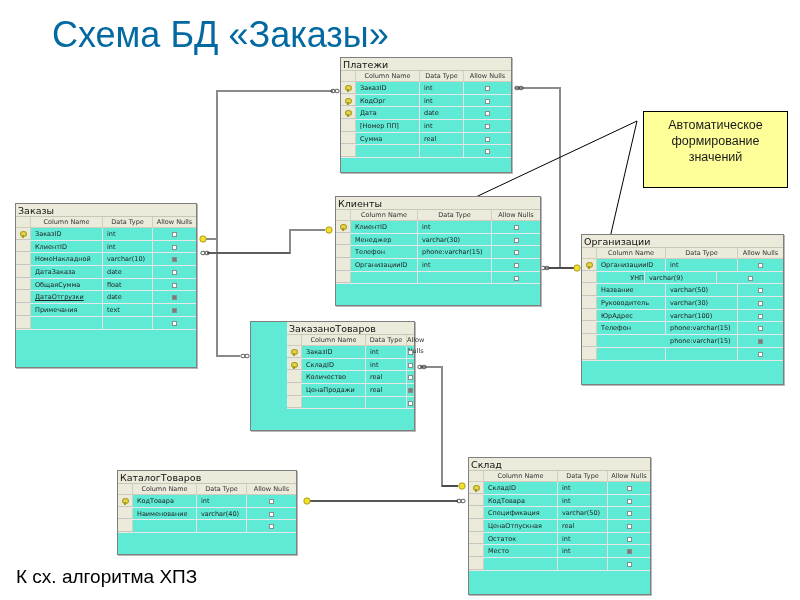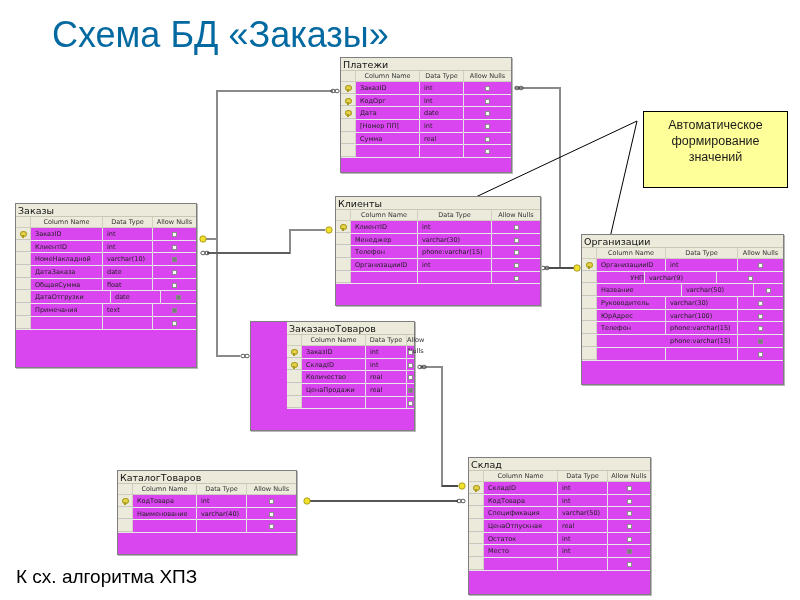--- a/index.html
+++ b/index.html
@@ -16,21 +16,21 @@
     font-family: "Liberation Sans", sans-serif;
     font-size: 19px; color: #000;
   }
   .canvas {
     position: absolute; left: 15px; top: 56px; width: 785px; height: 544px;
     background: #ffffff;
   }
   svg.wires { position: absolute; left: 0; top: 0; width: 800px; height: 600px; pointer-events: none; }
 
   .tbl {
-    position: absolute; background: #d946ef;
+    position: absolute; background: #5eead4;
     border: 1px solid #7f7f7f;
     box-shadow: 1px 1px 0 #b8b8b8;
     font-size: 6.5px; color: #222;
   }
   .tbl-title {
     background: #ecebdb; height: 13px; line-height: 13px;
     font-size: 9.5px; color: #111; padding-left: 2px;
     border-bottom: 1px solid #c9c8b6;
   }
   .tbl-head {
@@ -222,21 +222,21 @@
         <div class="c-null"><span class="chk"></span></div>
       </div>
       <div class="tbl-row">
         <div class="c-sel"></div>
         <div class="c-name" style="width: 72px;">ОбщаяСумма</div>
         <div class="c-type" style="width: 50px;">float</div>
         <div class="c-null"><span class="chk"></span></div>
       </div>
       <div class="tbl-row">
         <div class="c-sel"></div>
-        <div class="c-name" style="width: 80px;">ДатаОтгрузки</div>
+        <div class="c-name" style="width: 72px; text-decoration: underline;">ДатаОтгрузки</div>
         <div class="c-type" style="width: 50px;">date</div>
         <div class="c-null"><span class="chk on"></span></div>
       </div>
       <div class="tbl-row">
         <div class="c-sel"></div>
         <div class="c-name" style="width: 72px;">Примечания</div>
         <div class="c-type" style="width: 50px;">text</div>
         <div class="c-null"><span class="chk on"></span></div>
       </div>
       <div class="tbl-row">
@@ -310,21 +310,21 @@
         <div class="c-null"><span class="chk"></span></div>
       </div>
       <div class="tbl-row">
         <div class="c-sel"></div>
         <div class="c-name" style="width: 48px; text-align: right;">УНП</div>
         <div class="c-type" style="width: 72px;">varchar(9)</div>
         <div class="c-null"><span class="chk"></span></div>
       </div>
       <div class="tbl-row">
         <div class="c-sel"></div>
-        <div class="c-name" style="width: 85px;">Название</div>
+        <div class="c-name" style="width: 69px;">Название</div>
         <div class="c-type" style="width: 72px;">varchar(50)</div>
         <div class="c-null"><span class="chk"></span></div>
       </div>
       <div class="tbl-row">
         <div class="c-sel"></div>
         <div class="c-name" style="width: 69px;">Руководитель</div>
         <div class="c-type" style="width: 72px;">varchar(30)</div>
         <div class="c-null"><span class="chk"></span></div>
       </div>
       <div class="tbl-row">

